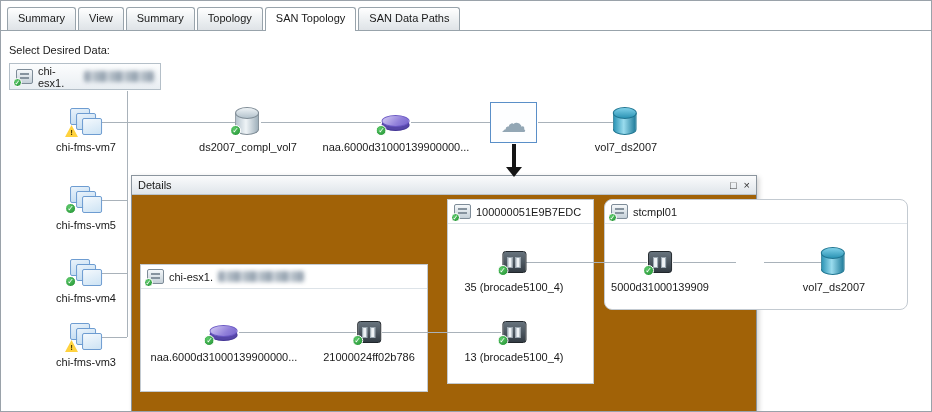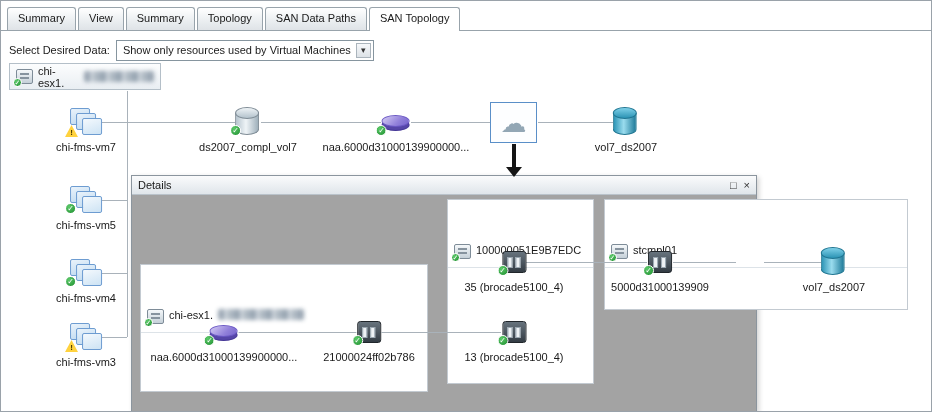--- a/index.html
+++ b/index.html
@@ -87,52 +87,48 @@
   
   .hline { position:absolute; height:1px; background:#a9b2ba; z-index:1; }
   .vline { position:absolute; width:1px; background:#a9b2ba; z-index:1; }
 
   
   .arrow-shaft { position:absolute; left:511px; top:143px; width:4px; height:24px; background:#151515; z-index:6; }
   .arrow-head { position:absolute; left:505px; top:166px; width:0; height:0; border-left:8px solid transparent;
                 border-right:8px solid transparent; border-top:10px solid #151515; z-index:6; }
 
   
-  .details { position:absolute; left:130px; top:174px; width:626px; height:237px; background:#a3a3a3; border:1px solid #8b959e;
+  .details { position:absolute; left:130px; top:174px; width:626px; height:237px; background:#a16207; border:1px solid #8b959e;
              box-shadow:2px 2px 5px rgba(0,0,0,.18); z-index:5; }
   .details-titlebar { height:19px; background:linear-gradient(#fafbfc,#dfe5ea); border-bottom:1px solid #b9c2ca;
                       display:flex; align-items:center; padding:0 6px; }
   .tb-buttons { margin-left:auto; display:flex; gap:7px; }
   .tb-btn { color:#333; font-size:11px; line-height:1; cursor:default; }
 
   .group { position:absolute; border:1px solid #c3cad1; background:#fff; z-index:0; }
-  .group-header { height:24px; display:flex; align-items:flex-start; gap:5px; padding:0 6px; border-bottom:1px solid #dde3e8; white-space:nowrap;margin-top:44px; }
+  .group-header { height:24px; display:flex; align-items:center; gap:5px; padding:0 6px; border-bottom:1px solid #dde3e8; white-space:nowrap; }
   .group-header .blur-blob { width:86px; }
 </style>
 </head>
 <body>
 
 <div class="screen">
 
   <div class="tabbar">
     <div class="tab">Summary</div>
     <div class="tab">View</div>
     <div class="tab">Summary</div>
     <div class="tab">Topology</div>
+    <div class="tab active">SAN Topology</div>
     <div class="tab">SAN Data Paths</div>
-    <div class="tab active">SAN Topology</div>
   </div>
   <div class="tabline"></div>
 
   <div class="viewbar">
     <span>Select Desired Data:</span>
-    <div class="combo">
-      <span>Show only resources used by Virtual Machines</span>
-      <span class="combo-arrow">▾</span>
-    </div>
   </div>
 
   <div class="hostbox">
     <span class="server-icon">
       <span class="slot s1"></span>
         <span class="slot s2"></span>
       <span class="badge badge-ok">✓</span>
     </span>
     <span>chi-esx1.</span>
     <span class="blur-blob"></span>
@@ -256,21 +252,21 @@
       <div class="group-header">
         <span class="server-icon">
           <span class="slot s1"></span>
             <span class="slot s2"></span>
           <span class="badge badge-ok">✓</span>
         </span>
         <span>100000051E9B7EDC</span>
       </div>
     </div>
 
-    <div class="group" style="left:472px; top:23px; width:304px; height:111px;">
+    <div class="group" style="left:472px; top:23px; width:304px; height:111px;border-radius:8px;">
       <div class="group-header">
         <span class="server-icon">
           <span class="slot s1"></span>
             <span class="slot s2"></span>
           <span class="badge badge-ok">✓</span>
         </span>
         <span>stcmpl01</span>
       </div>
     </div>
 

